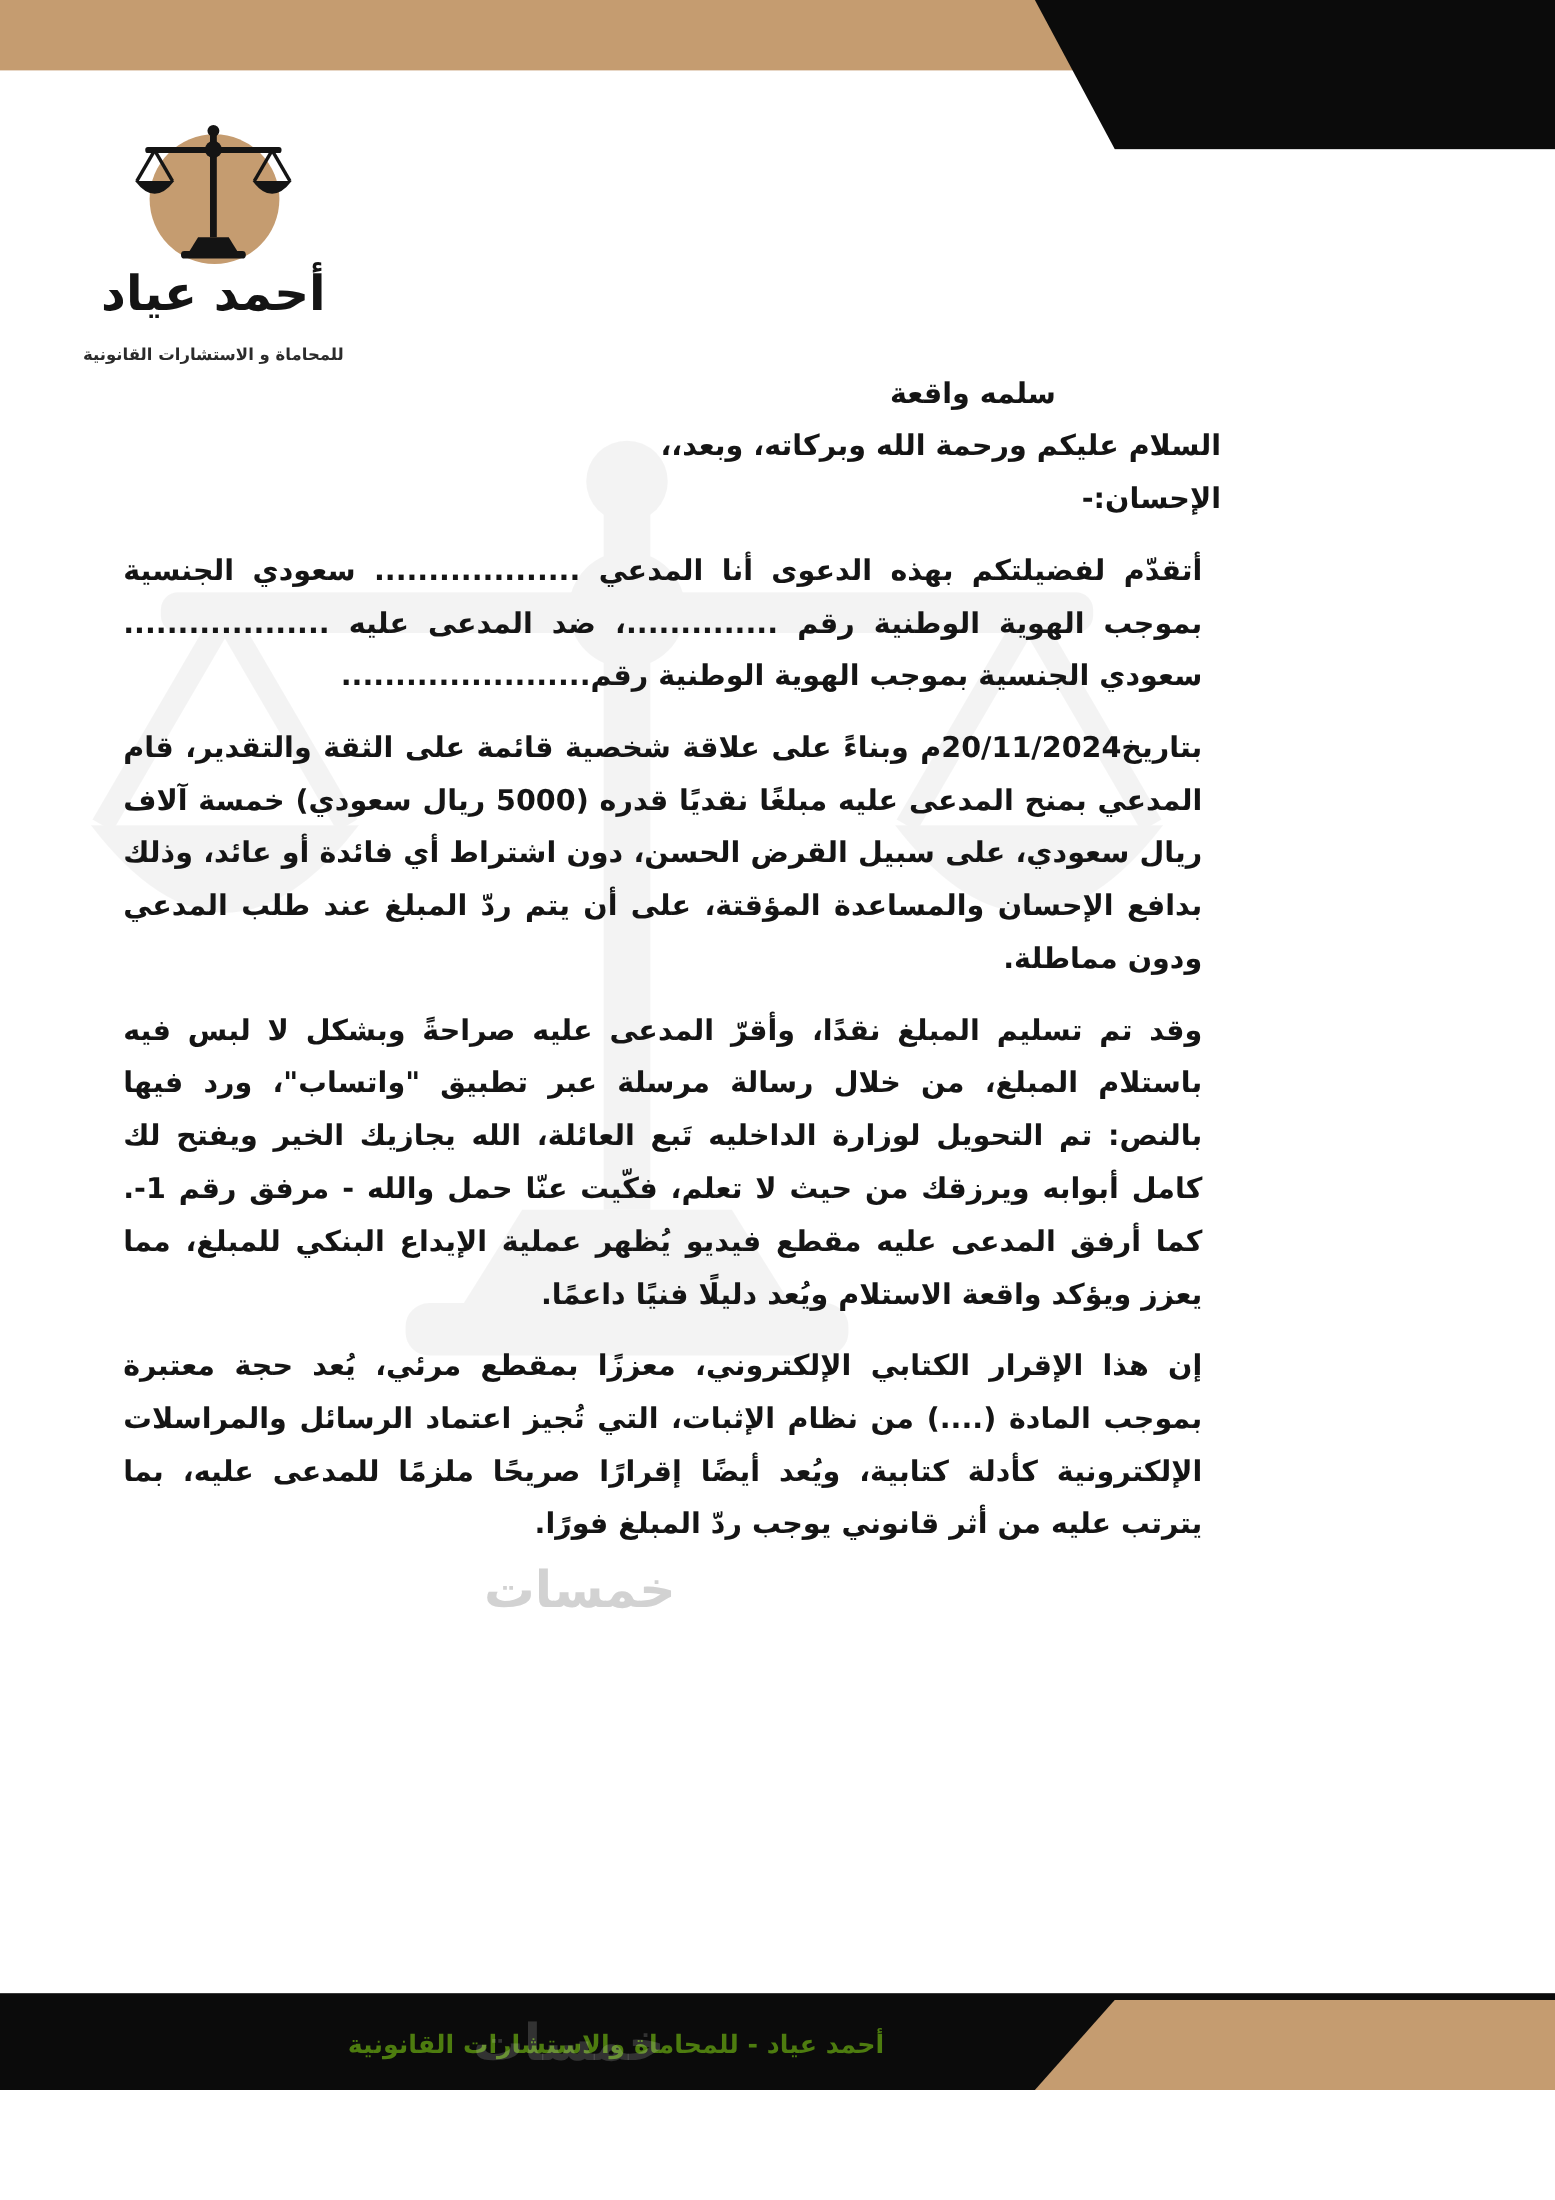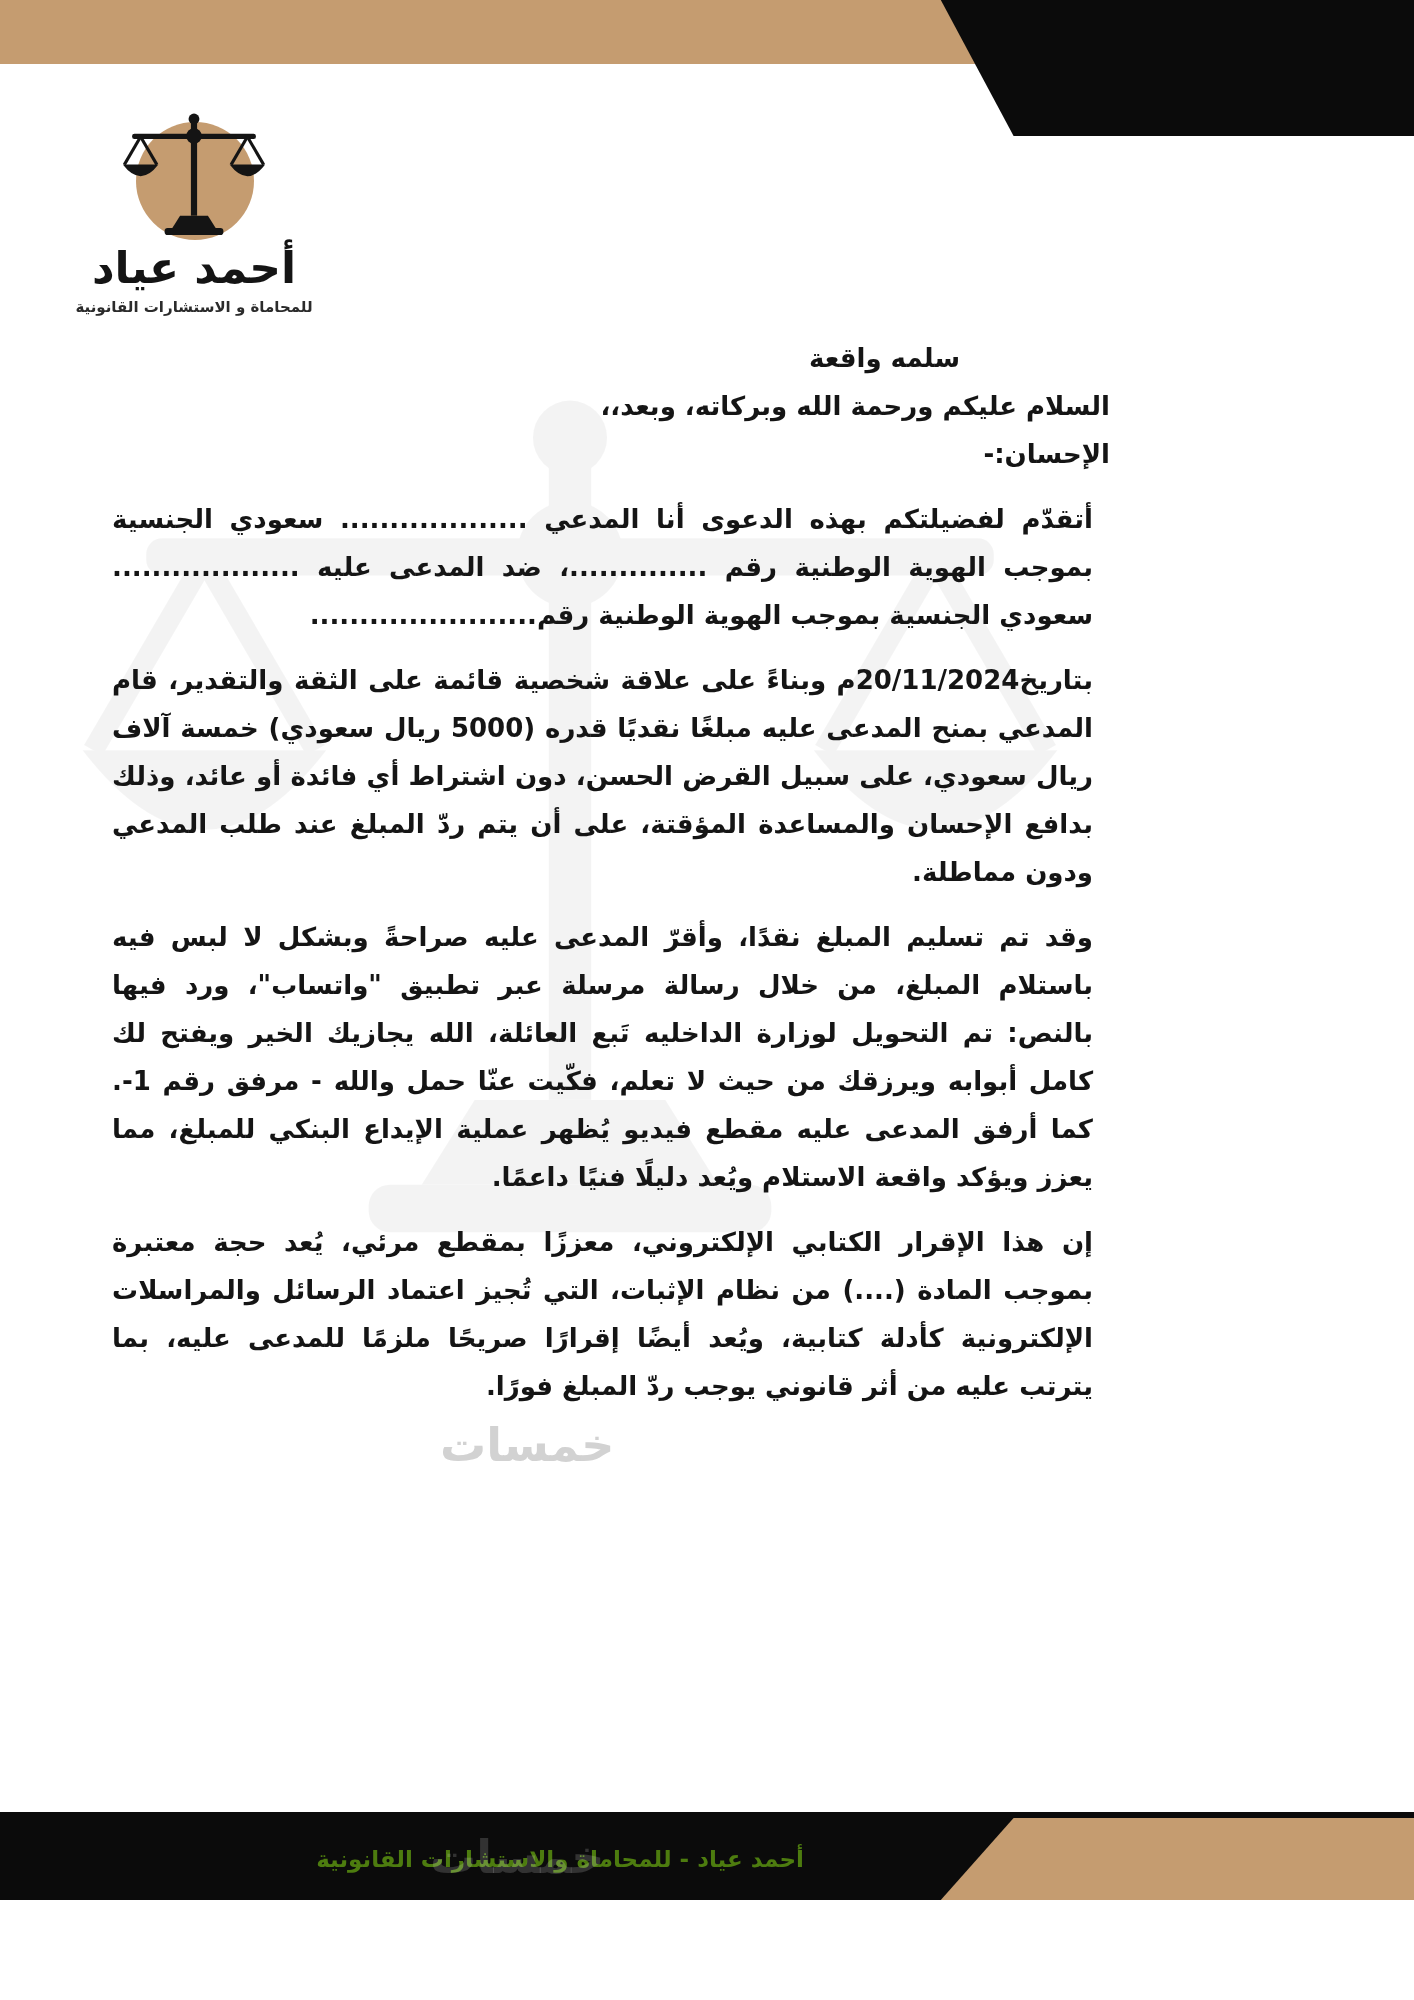--- a/index.html
+++ b/index.html
@@ -36,21 +36,21 @@
     position:absolute; left:68px; top:10px;
     width:118px; height:118px; border-radius:50%;
     background:#c59c70;
   }
   .logo-scales { position:absolute; left:46px; top:0; width:160px; height:130px; }
   .firm-name {
     margin-top:2px; text-align:center; direction:rtl;
     font-size:44px; font-weight:bold; color:#141414; line-height:1.1;
   }
   .firm-tagline {
-    margin-top:6px; text-align:center; direction:rtl;
+    margin-top:21px; text-align:center; direction:rtl;
     font-size:15px; font-weight:bold; color:#2b2b2b; letter-spacing:0.5px;
   }
 
   
   .watermark-scales {
     position:absolute; left:40px; top:390px;
     width:1060px; height:890px;
     opacity:0.05; z-index:1; pointer-events:none;
   }
   .watermark-scales svg { width:100%; height:100%; }

